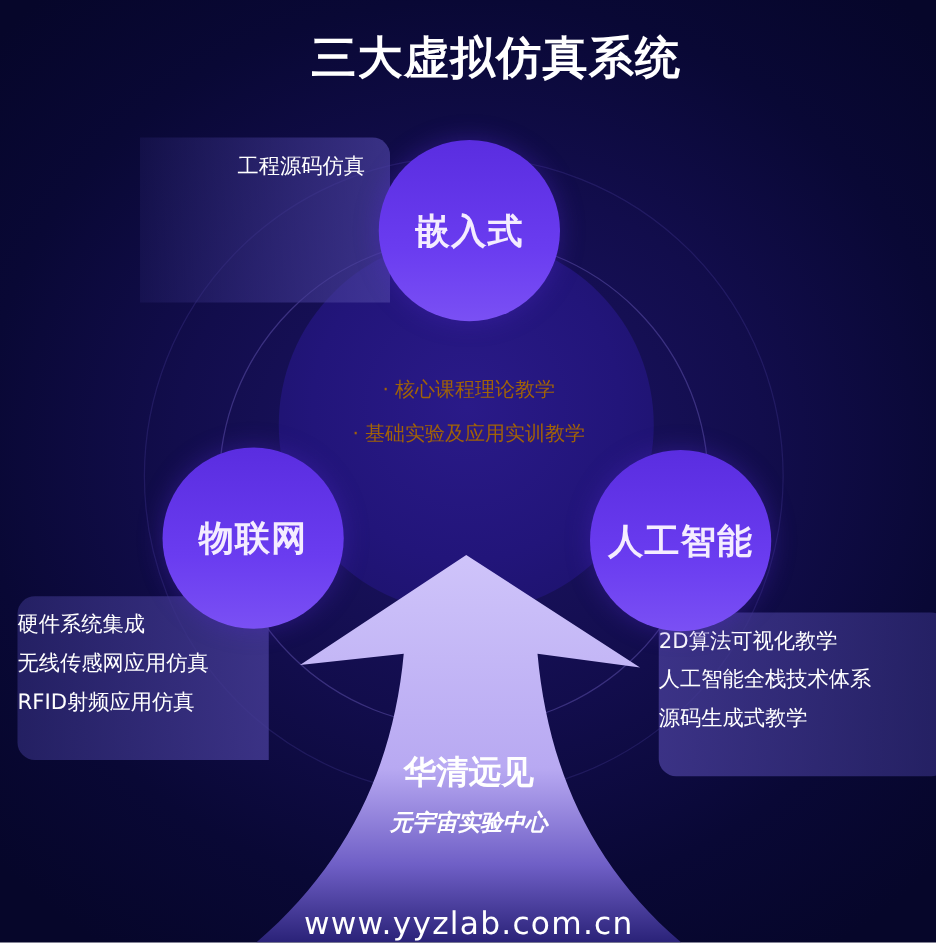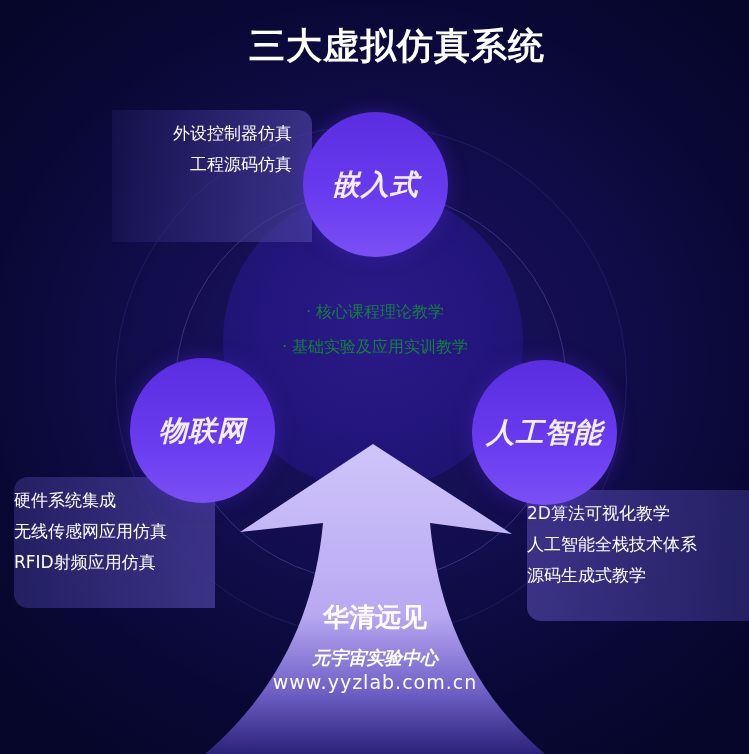--- a/index.html
+++ b/index.html
@@ -10,37 +10,36 @@
   .ring{position:absolute;border-radius:50%;border:1px solid rgba(140,120,230,0.35);}
   .core{position:absolute;left:223px;top:190px;width:300px;height:300px;border-radius:50%;
     background:radial-gradient(circle at 50% 45%,#2a1a88 0%,#22157a 55%,#1a1166 100%);}
   .panel{position:absolute;border-radius:14px;
     background:linear-gradient(135deg,rgba(60,50,130,0.55),rgba(80,60,170,0.55));}
   .panel .line{font-size:17px;line-height:31px;color:#fff;}
   .circle{position:absolute;border-radius:50%;
     background:linear-gradient(180deg,#5a2de0 0%,#6a3cf0 60%,#7a50f4 100%);
     display:flex;align-items:center;justify-content:center;
     box-shadow:0 0 20px rgba(80,40,200,0.4);}
-  .circle span{font-size:28px;font-weight:bold;color:#f4ecff;letter-spacing:1px;font-style:italic;}
+  .circle span{font-size:28px;font-weight:bold;color:#f4ecff;letter-spacing:1px;}
   .center-list{position:absolute;left:250px;top:294px;width:250px;text-align:center;}
-  .center-list div{font-size:16px;line-height:35px;color:#15803d;}
+  .center-list div{font-size:16px;line-height:35px;color:#a16207;}
   .arrow{position:absolute;left:0;top:0;}
   .brand{position:absolute;left:220px;width:310px;text-align:center;color:#fff;}
 </style>
 </head>
 <body>
 
 <div class="title">三大虚拟仿真系统</div>
 
 <div class="ring" style="left:115px;top:125px;width:510px;height:510px;border-color:rgba(110,95,210,0.18);"></div>
 <div class="ring" style="left:175px;top:190px;width:390px;height:390px;border-color:rgba(150,130,240,0.3);"></div>
 <div class="core"></div>
 
 <div class="panel" style="left:112px;top:110px;width:200px;height:132px;padding-right:20px;box-sizing:border-box;text-align:right;padding-top:8px;background:linear-gradient(90deg,rgba(40,35,110,0.3),rgba(75,65,160,0.7));border-radius:0 14px 0 0;">
-  <div class="line">外设控制器仿真</div>
   <div class="line">工程源码仿真</div>
 </div>
 
 <div class="panel" style="left:14px;top:477px;width:201px;height:131px;text-align:left;padding-top:8px;box-sizing:border-box;background:linear-gradient(90deg,rgba(45,40,115,0.75),rgba(70,60,150,0.8));border-radius:14px 0 0 14px;">
   <div class="line">硬件系统集成</div>
   <div class="line">无线传感网应用仿真</div>
   <div class="line">RFID射频应用仿真</div>
 </div>
 
 <div class="panel" style="left:527px;top:490px;width:232px;height:131px;padding-top:8px;box-sizing:border-box;background:linear-gradient(90deg,rgba(70,60,150,0.8),rgba(45,40,115,0.75));border-radius:14px;">
@@ -71,13 +70,13 @@
 </div>
 <div class="circle" style="left:130px;top:358px;width:145px;height:145px;">
   <span>物联网</span>
 </div>
 <div class="circle" style="left:472px;top:360px;width:145px;height:145px;">
   <span>人工智能</span>
 </div>
 
 <div class="brand" style="top:600px;font-size:26px;font-weight:bold;">华清远见</div>
 <div class="brand" style="top:646px;font-size:18px;font-weight:bold;font-style:italic;">元宇宙实验中心</div>
-<div class="brand" style="top:671px;font-size:19px;letter-spacing:1px;">www.yyzlab.com.cn</div>
+<div class="brand" style="top:724px;font-size:25px;letter-spacing:1px;">www.yyzlab.com.cn</div>
 
 </body></html>

